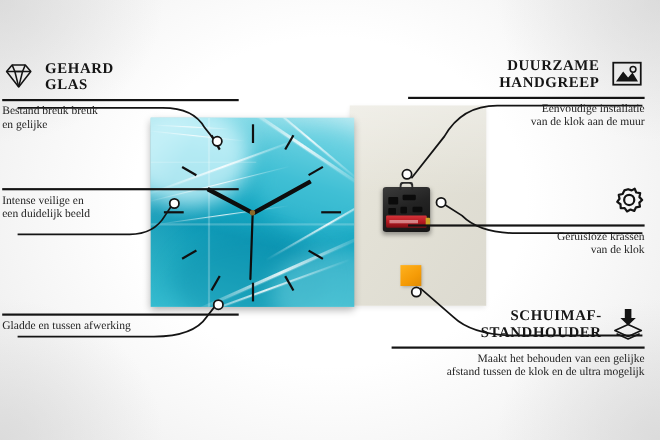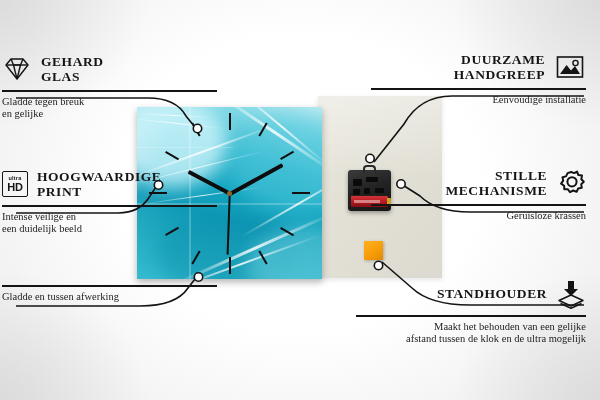--- a/index.html
+++ b/index.html
@@ -321,36 +321,26 @@
           <path d="M11.5,10 L18.5,10"></path>
         </g>
       </svg>
       <div>
         <div class="feat-title">GEHARD</div>
         <div class="feat-title">GLAS</div>
       </div>
     </div>
     <div class="feat-rule"></div>
     <div class="feat-desc">
-      <div>Gladde tegen breuk</div>
+      <div>Bestand breuk breuk</div>
       <div>en gelijke</div>
     </div>
   </div>
 
   <div class="feat left" style="top:167px;">
-    <div class="feat-head">
-      <div class="hd-badge icon">
-        <span class="hd-small">ultra</span>
-        <span class="hd-big">HD</span>
-      </div>
-      <div>
-        <div class="feat-title">HOOGWAARDIGE</div>
-        <div class="feat-title">PRINT</div>
-      </div>
-    </div>
     <div class="feat-rule"></div>
     <div class="feat-desc">
       <div>Intense veilige en</div>
       <div>een duidelijk beeld</div>
     </div>
   </div>
 
   <div class="feat left" style="top:281px;">
     <div class="feat-rule"></div>
     <div class="feat-desc">
@@ -366,52 +356,51 @@
         <circle cx="21.5" cy="10" r="2.6" fill="none" stroke="#141414" stroke-width="1.4"></circle>
       </svg>
       <div>
         <div class="feat-title">DUURZAME</div>
         <div class="feat-title">HANDGREEP</div>
       </div>
     </div>
     <div class="feat-rule"></div>
     <div class="feat-desc">
       <div>Eenvoudige installatie</div>
+      <div>van de klok aan de muur</div>
     </div>
   </div>
 
   <div class="feat right" style="top:166px;">
     <div class="feat-head">
       <svg class="icon" width="30" height="28" viewBox="0 0 30 28">
         <g fill="none" stroke="#141414" stroke-width="2" stroke-linejoin="round">
           <path d="M15,3 L18.3,4.1 L21,2.6 L22.4,6 L26,6.6 L25.3,10.2 L27.8,12.8 L25.2,15.2
                    L25.8,18.8 L22.2,19.5 L20.6,22.8 L17.2,21.5 L14,23.2 L11.9,20.2 L8.3,20.3
                    L8.1,16.7 L5.1,14.6 L7.2,11.7 L6.5,8.2 L10,7.4 L11.6,4.1 Z"></path>
           <circle cx="16" cy="12.8" r="4.6"></circle>
         </g>
       </svg>
-      <div>
-        <div class="feat-title">STILLE</div>
-        <div class="feat-title">MECHANISME</div>
-      </div>
     </div>
     <div class="feat-rule"></div>
     <div class="feat-desc">
       <div>Geruisloze krassen</div>
+      <div>van de klok</div>
     </div>
   </div>
 
   <div class="feat right" style="top:277px; width:230px;">
     <div class="feat-head">
       <svg class="icon" width="30" height="30" viewBox="0 0 30 30">
         <path d="M12,2 L18,2 L18,10 L22,10 L15,17 L8,10 L12,10 Z" fill="#141414"></path>
         <path d="M15,16 L27,21.5 L15,27 L3,21.5 Z" fill="none" stroke="#141414" stroke-width="1.5" stroke-linejoin="round"></path>
         <path d="M4.5,24.5 L15,29.2 L25.5,24.5" fill="none" stroke="#141414" stroke-width="1.5" stroke-linejoin="round"></path>
       </svg>
       <div>
+        <div class="feat-title">SCHUIMAF-</div>
         <div class="feat-title">STANDHOUDER</div>
       </div>
     </div>
     <div class="feat-rule"></div>
     <div class="feat-desc">
       <div>Maakt het behouden van een gelijke</div>
       <div>afstand tussen de klok en de ultra mogelijk</div>
     </div>
   </div>
 

